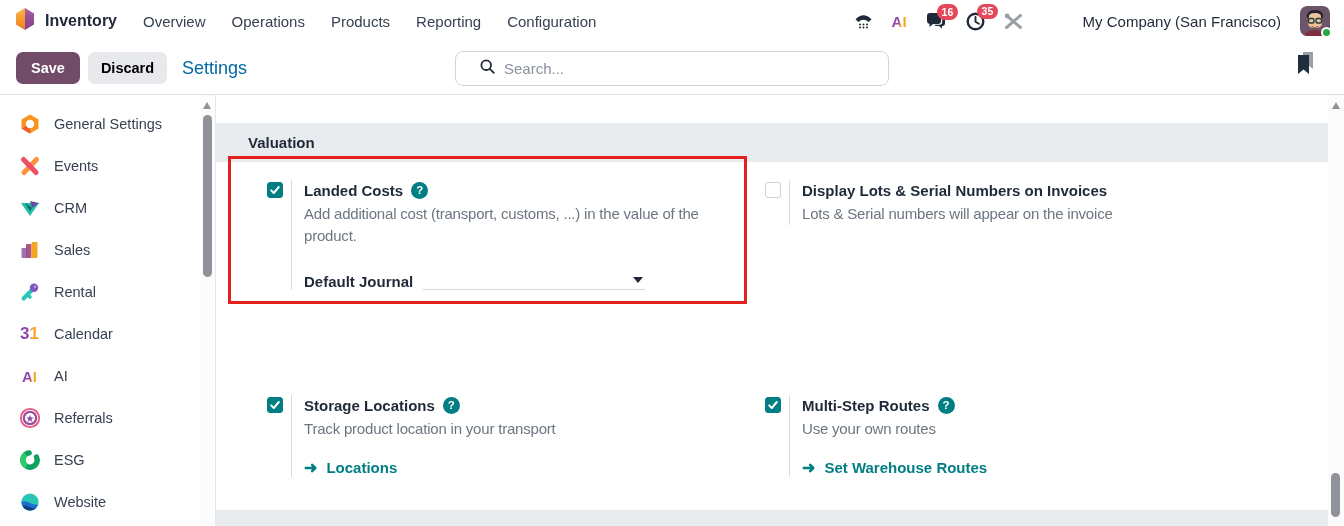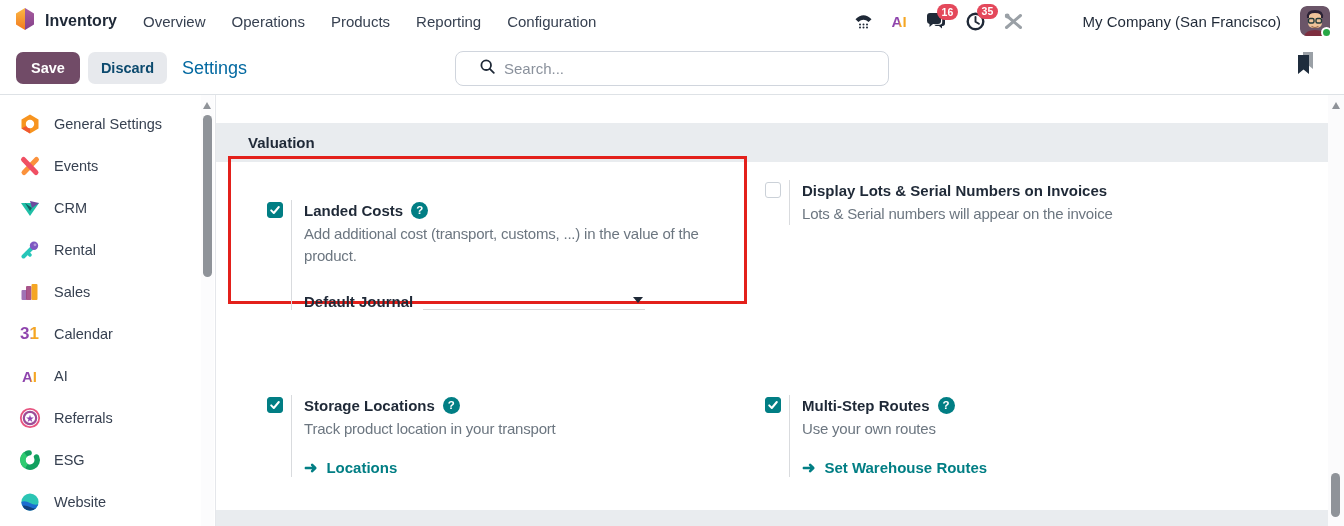--- a/index.html
+++ b/index.html
@@ -23,21 +23,21 @@
   .avatar-wrap { position:relative; width:30px; height:30px; cursor:pointer; }
   .avatar-wrap svg { border-radius:7px; display:block; }
   .status-dot { position:absolute; right:-2px; bottom:-2px; width:11px; height:11px;
     background:#28a745; border:2px solid #fff; border-radius:50%; }
 
   
   .cpanel { height:53px; display:flex; align-items:center; padding:0 16px;
     border-bottom:1px solid #dee2e6; position:relative; background:#fff; }
   .btn-save { background:#714b67; color:#fff; border:none; border-radius:7px;
     padding:8px 15px; font-size:14.5px; font-weight:600; cursor:pointer; font-family:inherit; }
-  .btn-discard { background:#e7e9ed; color:#0c4a6e; border:none; border-radius:7px;
+  .btn-discard { background:#e7e9ed; color:#000000; border:none; border-radius:7px;
     padding:8px 13px; font-size:14.5px; font-weight:600; margin-left:8px; cursor:pointer; font-family:inherit; }
   .cp-title { margin-left:15px; font-size:18px; font-weight:500; color:#0369a1; }
   .searchbar { position:absolute; left:455px; top:9px; width:434px; height:35px;
     border:1px solid #d0d5dd; border-radius:8px; display:flex; align-items:center;
     padding:0 24px; gap:9px; background:#fff; }
   .searchbar input { border:none; outline:none; flex:1; font-size:15px; color:#374151;
     font-family:inherit; background:transparent; }
   .searchbar input::placeholder { color:#8a919c; }
   .bookmark { position:absolute; right:28px; top:9px; cursor:pointer; }
 
@@ -65,21 +65,21 @@
     display:flex; align-items:center; padding-left:32px; }
   .band span { font-size:15px; font-weight:700; color:#1f2937; }
   .band.valuation { top:17px;margin-top:11px; }
   .band.warehouse { top:231px; }
   .band.bottom { top:415px; bottom:0; height:auto; }
 
   .annotation-box { position:absolute; left:12px; top:61px; width:519px; height:148px;
     border:3px solid #e3201b; pointer-events:none; }
 
   .setting { position:absolute; display:flex; align-items:flex-start; }
-  .s-left-1  { left:51px;  top:85px;margin-top:20px; }
+  .s-left-1  { left:51px;  top:85px; }
   .s-right-1 { left:549px; top:85px; }
   .s-left-2  { left:51px;  top:300px; }
   .s-right-2 { left:549px; top:300px; }
   .o-check { width:16px; height:16px; border:1px solid #cbd1d8; border-radius:3px;
     background:#fff; flex:none; margin-top:2px; cursor:pointer; display:flex;
     align-items:center; justify-content:center; }
   .o-check svg { display:none; }
   .o-check.checked { background:#017e84; border-color:#017e84; }
   .o-check.checked svg { display:block; }
   .sep { width:1px; align-self:stretch; background:#d9dbde; margin:0 12px 0 8px; }
@@ -241,38 +241,38 @@
             <polygon points="11,4 20,6 13,11" fill="#6d4a9e"></polygon>
             <polygon points="6,6 13,11 11,14" fill="#145f63"></polygon>
           </svg>
         </span>
         <span>CRM</span>
       </div>
 
       <div class="side-item">
         <span class="ic">
           <svg width="22" height="22" viewBox="0 0 22 22">
+            <rect x="2.5" y="9" width="5.5" height="10" rx="1" fill="#8e5aa8" opacity="0.85"></rect>
+            <rect x="7" y="5" width="5.5" height="14" rx="1" fill="#a0447e" opacity="0.9"></rect>
+            <rect x="12.5" y="3" width="6" height="16" rx="1" fill="#f5a623"></rect>
+          </svg>
+        </span>
+        <span>Sales</span>
+      </div>
+
+      <div class="side-item">
+        <span class="ic">
+          <svg width="22" height="22" viewBox="0 0 22 22">
             <path d="M13 9 L4.5 17.5" stroke="#26c6b9" stroke-width="4" stroke-linecap="round"></path>
             <path d="M8.5 13.5 l2.5 2.5" stroke="#26c6b9" stroke-width="3.4" stroke-linecap="round"></path>
             <circle cx="15" cy="6.8" r="4.2" fill="#7e57c2"></circle>
             <circle cx="16" cy="5.8" r="1.4" fill="#b39ddb"></circle>
           </svg>
         </span>
         <span>Rental</span>
-      </div>
-
-      <div class="side-item">
-        <span class="ic">
-          <svg width="22" height="22" viewBox="0 0 22 22">
-            <rect x="2.5" y="9" width="5.5" height="10" rx="1" fill="#8e5aa8" opacity="0.85"></rect>
-            <rect x="7" y="5" width="5.5" height="14" rx="1" fill="#a0447e" opacity="0.9"></rect>
-            <rect x="12.5" y="3" width="6" height="16" rx="1" fill="#f5a623"></rect>
-          </svg>
-        </span>
-        <span>Sales</span>
       </div>
 
       <div class="side-item">
         <span class="ic">
           <span class="ic-text" style="font-size:17px;">31</span>
         </span>
         <span>Calendar</span>
       </div>
 
       <div class="side-item">

